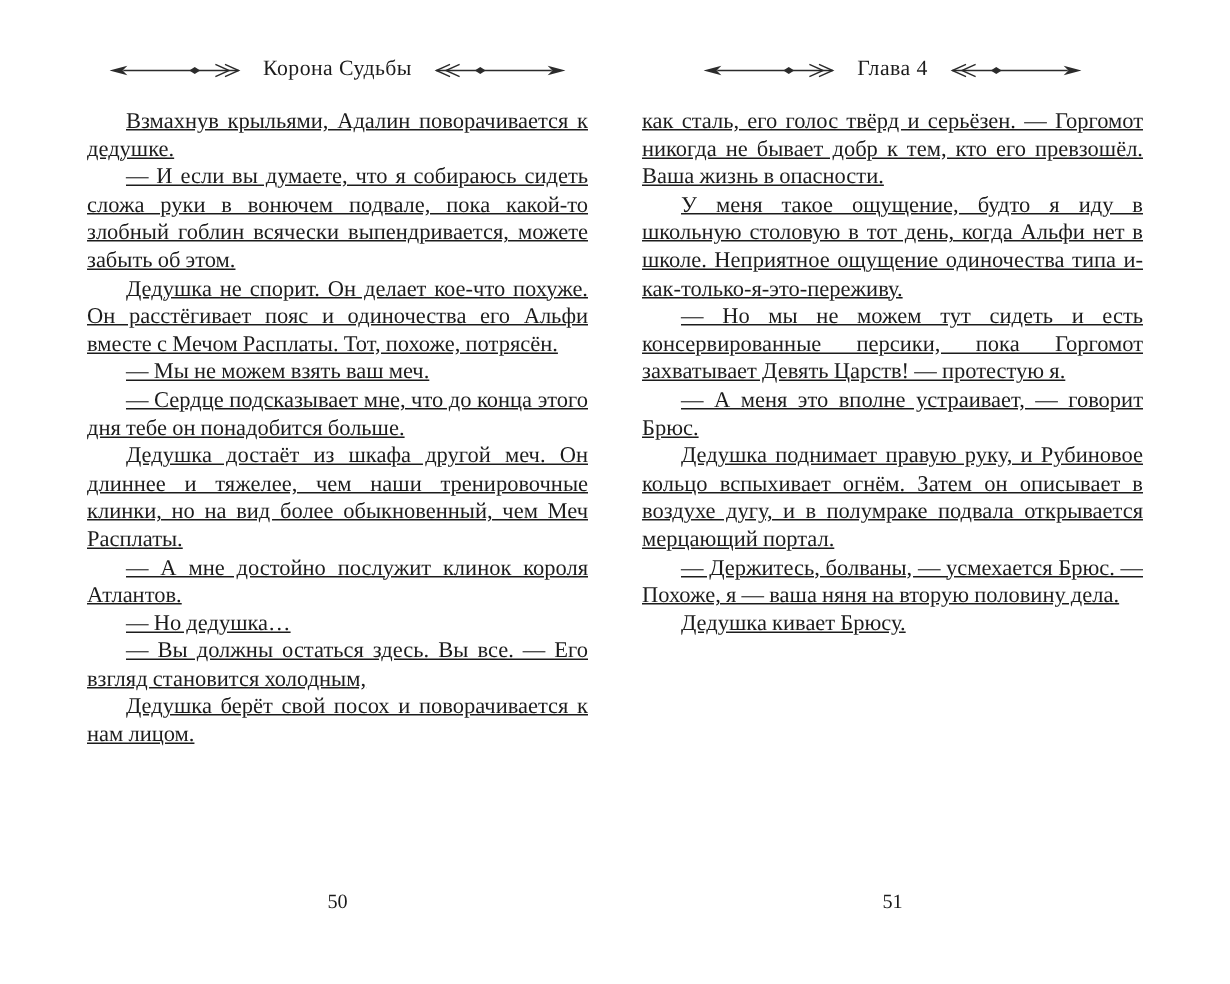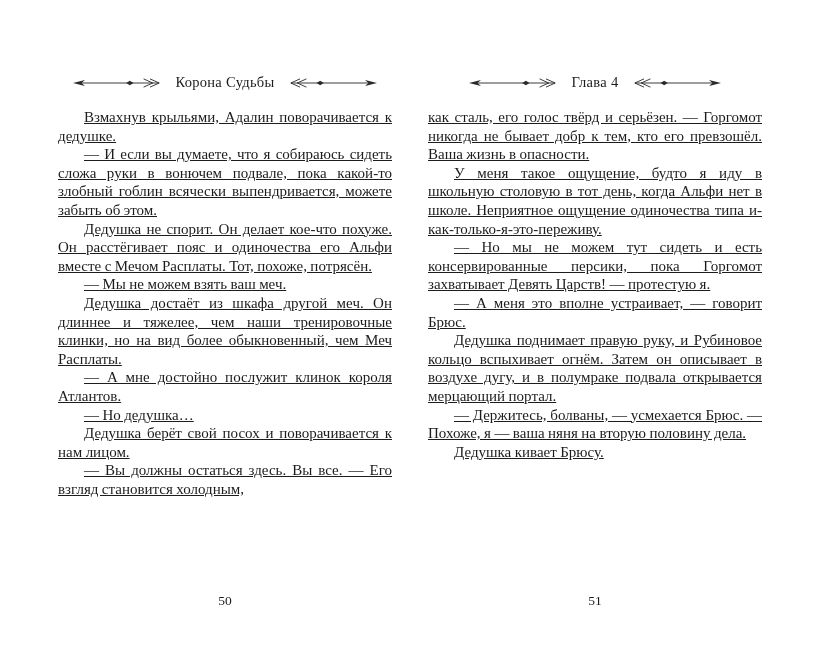--- a/index.html
+++ b/index.html
@@ -27,21 +27,20 @@
   }
   .running-head {
     display: flex;
     align-items: center;
     justify-content: center;
     gap: 14px;
     font-size: 14.5px;
     letter-spacing: 0.3px;
     margin-bottom: 17px;
     white-space: nowrap;
-    margin-top: 36px;
   }
   .orn {
     flex: 0 0 auto;
     width: 88px;
     height: 12px;
     display: block;
   }
   .orn.flip { transform: scaleX(-1); }
   .orn path, .orn line { stroke: #2b2b2b; }
   .text-block {
@@ -90,25 +89,26 @@
         <path d="M12 1.5 L2 6 L12 10.5" fill="none" stroke-width="1"></path>
         <path d="M19 1.5 L9 6 L19 10.5" fill="none" stroke-width="1"></path>
         <path d="M30 6 L34 3.5 L38 6 L34 8.5 Z" fill="#2b2b2b" stroke-width="0"></path>
       </svg>
     </div>
     <div class="text-block">
         <p class="para">Взмахнув крыльями, Адалин поворачивается к дедушке.</p>
         <p class="para">— И если вы думаете, что я собираюсь сидеть сложа руки в вонючем подвале, пока какой-то злобный гоблин всячески выпендривается, можете забыть об этом.</p>
         <p class="para">Дедушка не спорит. Он делает кое-что похуже. Он расстёгивает пояс и одиночества его Альфи вместе с Мечом Расплаты. Тот, похоже, потрясён.</p>
         <p class="para">— Мы не можем взять ваш меч.</p>
+        <p class="para">— Сердце подсказывает мне, что до конца этого дня тебе он понадобится больше.</p>
         <p class="para">Дедушка достаёт из шкафа другой меч. Он длиннее и тяжелее, чем наши тренировочные клинки, но на вид более обыкновенный, чем Меч Расплаты.</p>
         <p class="para">— А мне достойно послужит клинок короля Атлантов.</p>
         <p class="para">— Но дедушка…</p>
+        <p class="para">— Вы должны остаться здесь. Вы все. — Его взгляд становится холодным,</p>
         <p class="para">Дедушка берёт свой посох и поворачивается к нам лицом.</p>
-        <p class="para">— Вы должны остаться здесь. Вы все. — Его взгляд становится холодным,</p>
       </div>
     <div class="page-number">50</div>
   </div>
 
   <div class="page">
     <div class="running-head">
       <svg class="orn flip" viewBox="0 0 96 12" aria-hidden="true">
         <line x1="2" y1="6" x2="86" y2="6" stroke-width="1"></line>
         <path d="M96 6 L83 2.6 L86.5 6 L83 9.4 Z" fill="#2b2b2b" stroke-width="0"></path>
         <path d="M12 1.5 L2 6 L12 10.5" fill="none" stroke-width="1"></path>

